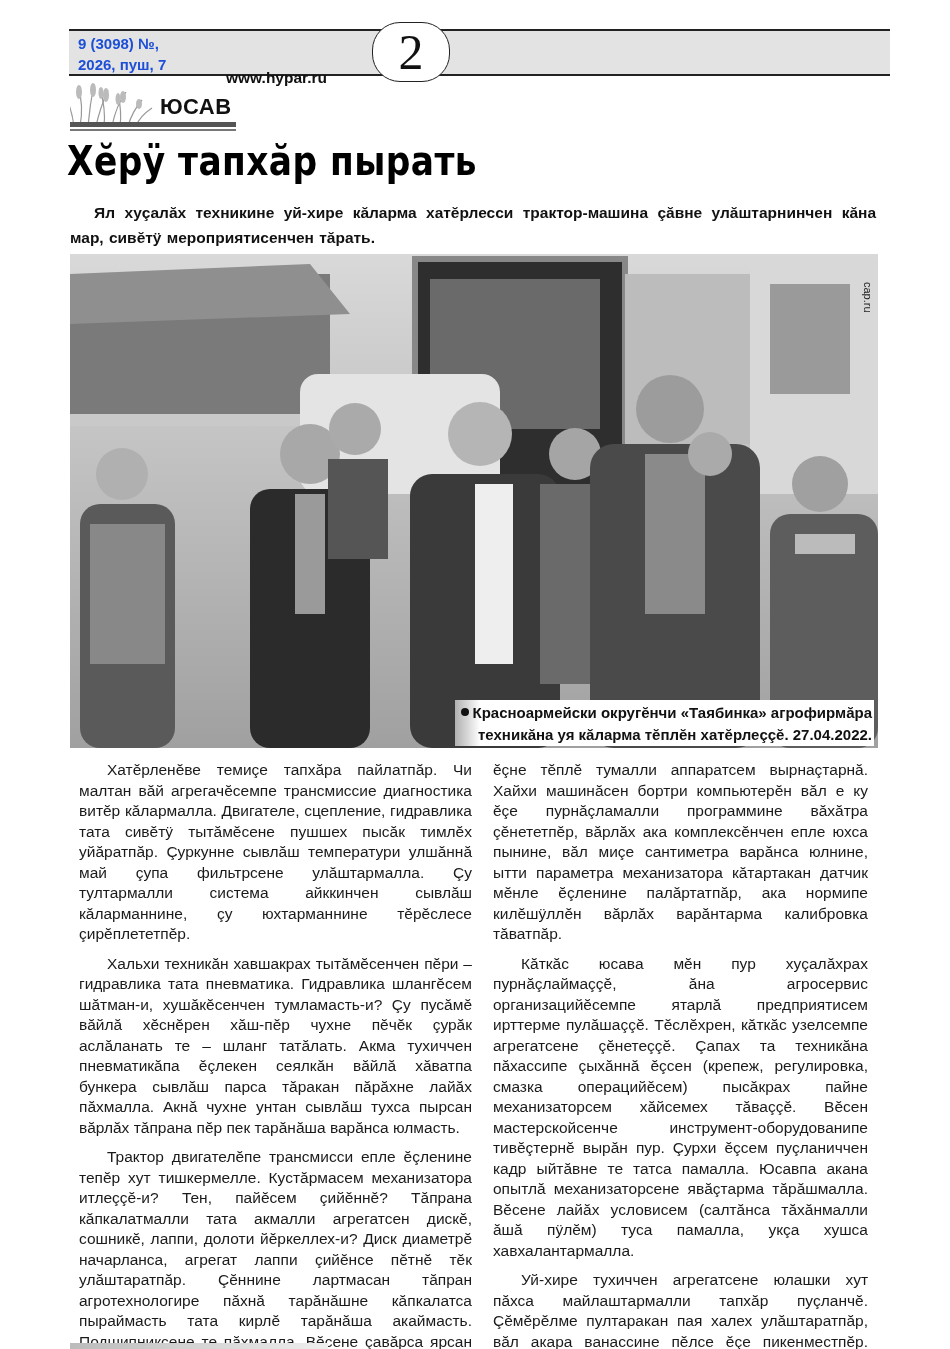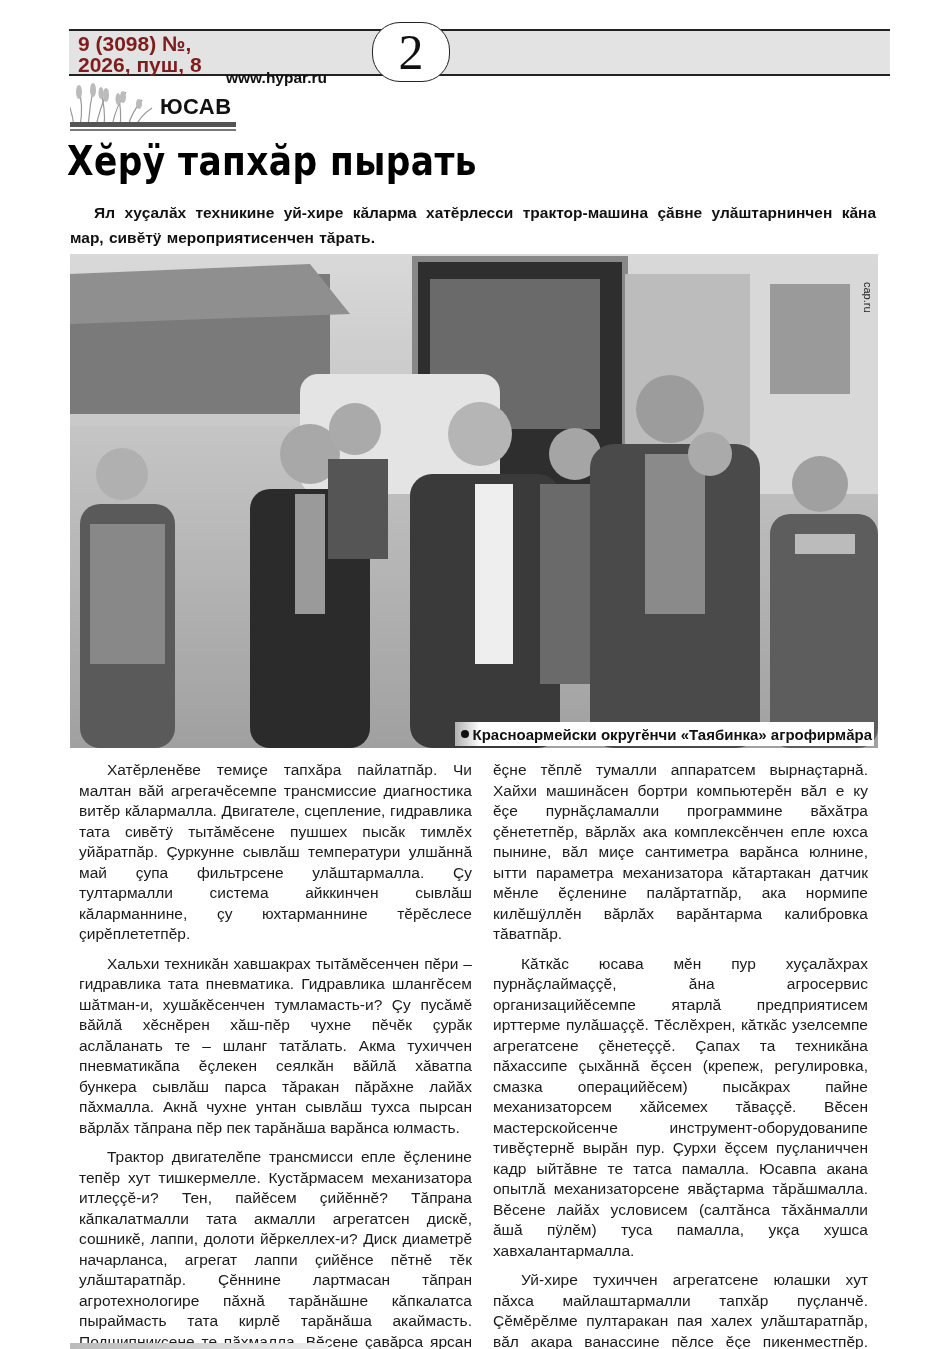--- a/index.html
+++ b/index.html
@@ -1,20 +1,20 @@
 <!DOCTYPE html>
 <html><head>
   <meta charset="utf-8">
   <style>
     html, body { margin: 0; padding: 0; background: #ffffff; }
     body { width: 950px; height: 1349px; position: relative; overflow: hidden; font-family: "Liberation Sans", sans-serif; color: #111; }
 
     
     .header-bar { position: absolute; left: 69px; top: 29px; width: 821px; height: 47px; background: #e2e3e2; border-top: 2px solid #222; border-bottom: 2px solid #222; box-sizing: border-box; }
-    .hdr-issue { position: absolute; left: 78px; top: 33px; font-weight: bold; font-size: 21px; line-height: 21px; color: #7f1d1d; }
+    .hdr-issue { position: absolute; left: 78px; top: 33px; font-weight: bold; font-size: 15px; line-height: 21px; color: #1d4ed8; }
     .hdr-site { position: absolute; left: 226px; top: 33px; font-weight: bold; font-size: 15.5px; color: #111; margin-top: 36px; }
     .page-num { position: absolute; left: 372px; top: 22px; width: 78px; height: 60px; border: 1.5px solid #222; border-radius: 28px; background: #fff; box-sizing: border-box; text-align: center; font-family: "Liberation Serif", serif; font-size: 50px; line-height: 58px; color: #111; }
 
     
     .rubric { position: absolute; left: 70px; top: 82px; width: 178px; height: 50px; }
     .rubric-wheat { position: absolute; left: 0; top: 0; width: 95px; height: 46px; }
     .rubric-label { position: absolute; left: 90px; top: 12px; font-weight: bold; font-size: 22px; letter-spacing: 0.5px; color: #111; }
     .rubric-line1 { position: absolute; left: 0; top: 40px; width: 166px; height: 5px; background: #555; }
     .rubric-line2 { position: absolute; left: 0; top: 47px; width: 166px; height: 2px; background: #777; }
 
@@ -41,21 +41,21 @@
     .signature { text-align: right; font-weight: bold; font-size: 15.5px; line-height: 20.5px; margin-top: 0; }
 
     .bottom-strip { position: absolute; left: 70px; top: 1343px; width: 258px; height: 6px; background: linear-gradient(to right, #bbb, #eee); }
   </style>
 </head>
 <body>
 
 <div class="header-bar"></div>
 <div class="hdr-issue">
   <div>9 (3098) №,</div>
-  <div>2026,  пуш,  8</div>
+  <div>2026,  пуш,  7</div>
 </div>
 <div class="hdr-site">www.hypar.ru</div>
 <div class="page-num">2</div>
 
 <div class="rubric">
   <svg class="rubric-wheat" viewBox="0 0 95 46" width="95" height="46">
     <g stroke="#999" stroke-width="1.2" fill="none">
       <path d="M10 44 Q14 24 8 4"></path>
         <path d="M18 44 Q20 22 24 2"></path>
         <path d="M26 44 Q30 26 38 8"></path>
@@ -140,20 +140,21 @@
       <g>
           <circle cx="750" cy="230" r="28" fill="#a0a0a0"></circle>
           <rect x="700" y="260" width="108" height="234" rx="20" fill="#5d5d5d"></rect>
           <rect x="725" y="280" width="60" height="20" fill="#bbb"></rect>
         </g>
     </g>
   </svg>
   <div class="photo-credit">cap.ru</div>
   <div class="caption">
     <div><span class="caption-dot"></span><span>Красноармейски округĕнчи «Таябинка» агрофирмăра</span></div>
+    <div>техникăна уя кăларма тĕплĕн хатĕрлеççĕ. 27.04.2022.</div>
   </div>
 </div>
 
 <div class="col col-left">
   <p>Хатĕрленĕве темиçе тапхăра пайлатпăр. Чи малтан вăй агрегачĕсемпе трансмиссие диагностика витĕр кăлармалла. Двигателе, сцепление, гидравлика тата сивĕтÿ тытăмĕсене пушшех пысăк тимлĕх уйăратпăр. Çуркунне сывлăш температури улшăннă май çупа фильтрсене улăштармалла. Çу тултармалли система айккинчен сывлăш кăларманнине, çу юхтарманнине тĕрĕслесе çирĕплететпĕр.</p>
   <p>Хальхи техникăн хавшакрах тытăмĕсенчен пĕри – гидравлика тата пневматика. Гидравлика шлангĕсем шăтман-и, хушăкĕсенчен тумламасть-и? Çу пусăмĕ вăйлă хĕснĕрен хăш-пĕр чухне пĕчĕк çурăк аслăланать те – шланг татăлать. Акма тухиччен пневматикăпа ĕçлекен сеялкăн вăйлă хăватпа бункера сывлăш парса тăракан пăрăхне лайăх пăхмалла. Акнă чухне унтан сывлăш тухса пырсан вăрлăх тăпрана пĕр пек тарăнăша варăнса юлмасть.</p>
   <p>Трактор двигателĕпе трансмисси епле ĕçленине тепĕр хут тишкермелле. Кустăрмасем механизатора итлеççĕ-и? Тен, пайĕсем çийĕннĕ? Тăпрана кăпкалатмалли тата акмалли агрегатсен дискĕ, сошникĕ, лаппи, долоти йĕркеллех-и? Диск диаметрĕ начарланса, агрегат лаппи çийĕнсе пĕтнĕ тĕк улăштаратпăр. Çĕннине лартмасан тăпран агротехнологире пăхнă тарăнăшне кăпкалатса пыраймасть тата кирлĕ тарăнăша акаймасть. Подшипниксене те пăхмалла. Вĕсене çавăрса ярсан кăшт ют сасă илтĕнчĕ тĕк – улăштаратпăр.</p>
   <p>Пысăк технологиллĕ ака комплексĕсемпе опрыскивательсене, ытти техникăна электроника хатĕрĕсем тата çĕр</p>
 </div>
 

